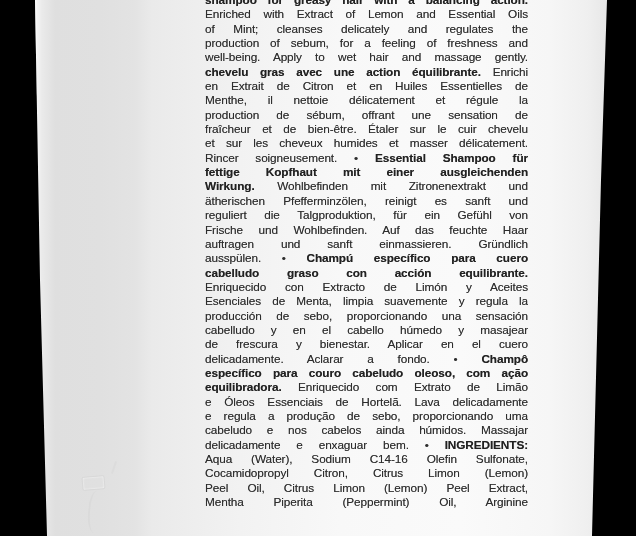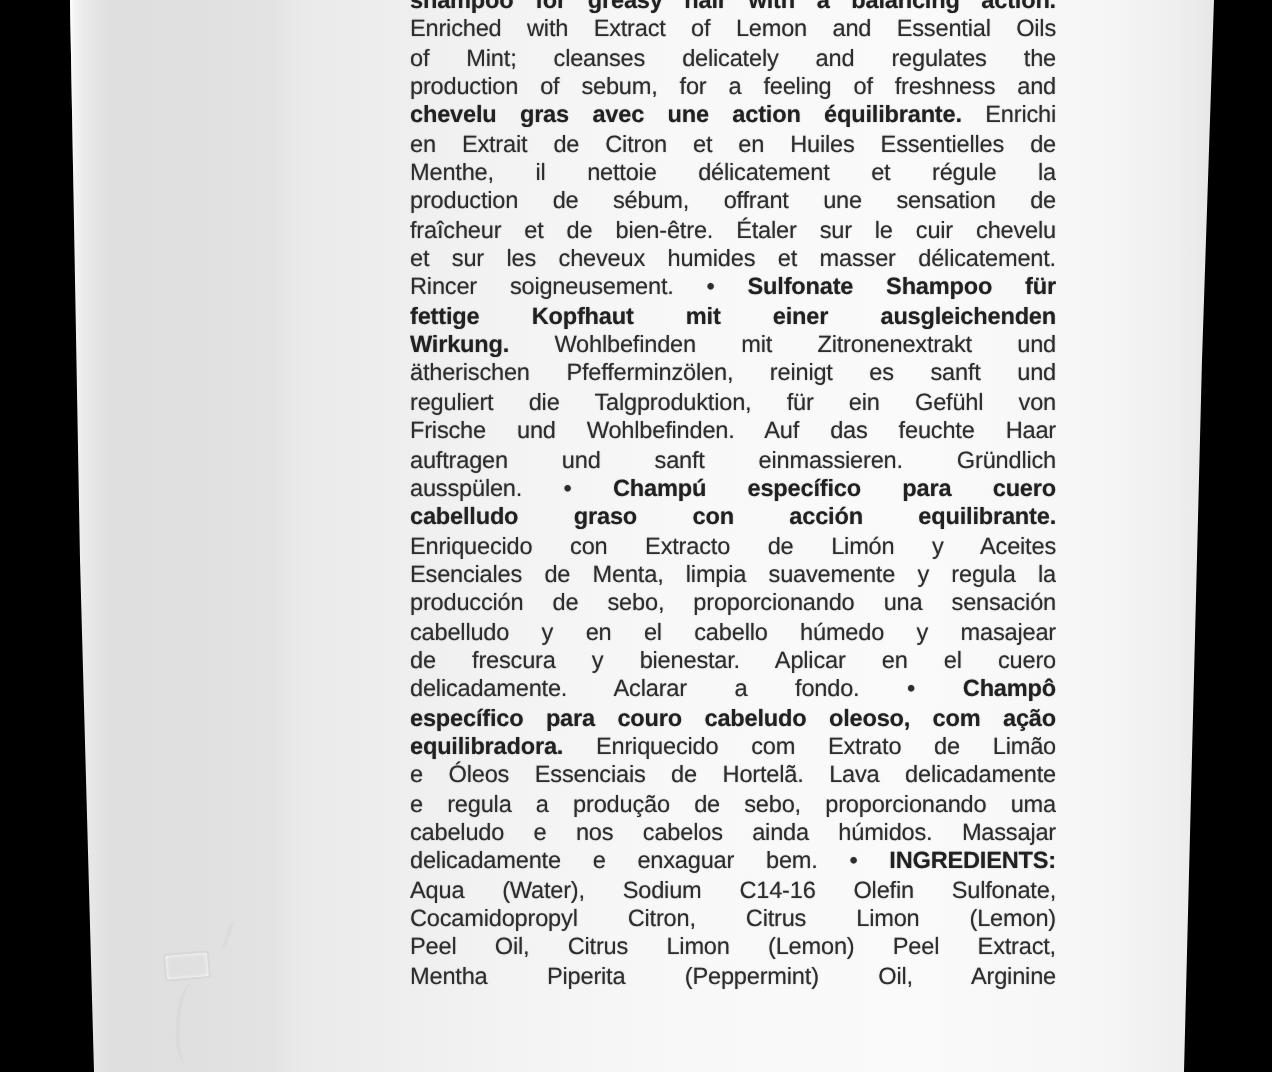--- a/index.html
+++ b/index.html
@@ -62,27 +62,28 @@
 <div class="bottle">
   <div class="edge-highlight"></div>
   <div class="emboss-rect"></div>
   <div class="emboss-squiggle"></div>
   <div class="emboss-tick"></div>
   <div class="label-text">
       <div class="line"><span class="b">shampoo for greasy hair with a balancing action.</span></div>
       <div class="line"><span>Enriched with Extract of Lemon and Essential Oils</span></div>
       <div class="line"><span>of Mint; cleanses delicately and regulates the</span></div>
       <div class="line"><span>production of sebum, for a feeling of freshness and</span></div>
+      <div class="line"><span>well-being. Apply to wet hair and massage gently.</span></div>
       <div class="line"><span class="b">chevelu gras avec une action équilibrante.</span><span> Enrichi</span></div>
       <div class="line"><span>en Extrait de Citron et en Huiles Essentielles de</span></div>
       <div class="line"><span>Menthe, il nettoie délicatement et régule la</span></div>
       <div class="line"><span>production de sébum, offrant une sensation de</span></div>
       <div class="line"><span>fraîcheur et de bien-être. Étaler sur le cuir chevelu</span></div>
       <div class="line"><span>et sur les cheveux humides et masser délicatement.</span></div>
-      <div class="line"><span>Rincer soigneusement. • </span><span class="b">Sulfonate Shampoo für</span></div>
+      <div class="line"><span>Rincer soigneusement. • </span><span class="b">Essential Shampoo für</span></div>
       <div class="line"><span class="b">fettige Kopfhaut mit einer ausgleichenden</span></div>
       <div class="line"><span class="b">Wirkung.</span><span> Wohlbefinden mit Zitronenextrakt und</span></div>
       <div class="line"><span>ätherischen Pfefferminzölen, reinigt es sanft und</span></div>
       <div class="line"><span>reguliert die Talgproduktion, für ein Gefühl von</span></div>
       <div class="line"><span>Frische und Wohlbefinden. Auf das feuchte Haar</span></div>
       <div class="line"><span>auftragen und sanft einmassieren. Gründlich</span></div>
       <div class="line"><span>ausspülen. • </span><span class="b">Champú específico para cuero</span></div>
       <div class="line"><span class="b">cabelludo graso con acción equilibrante.</span></div>
       <div class="line"><span>Enriquecido con Extracto de Limón y Aceites</span></div>
       <div class="line"><span>Esenciales de Menta, limpia suavemente y regula la</span></div>

